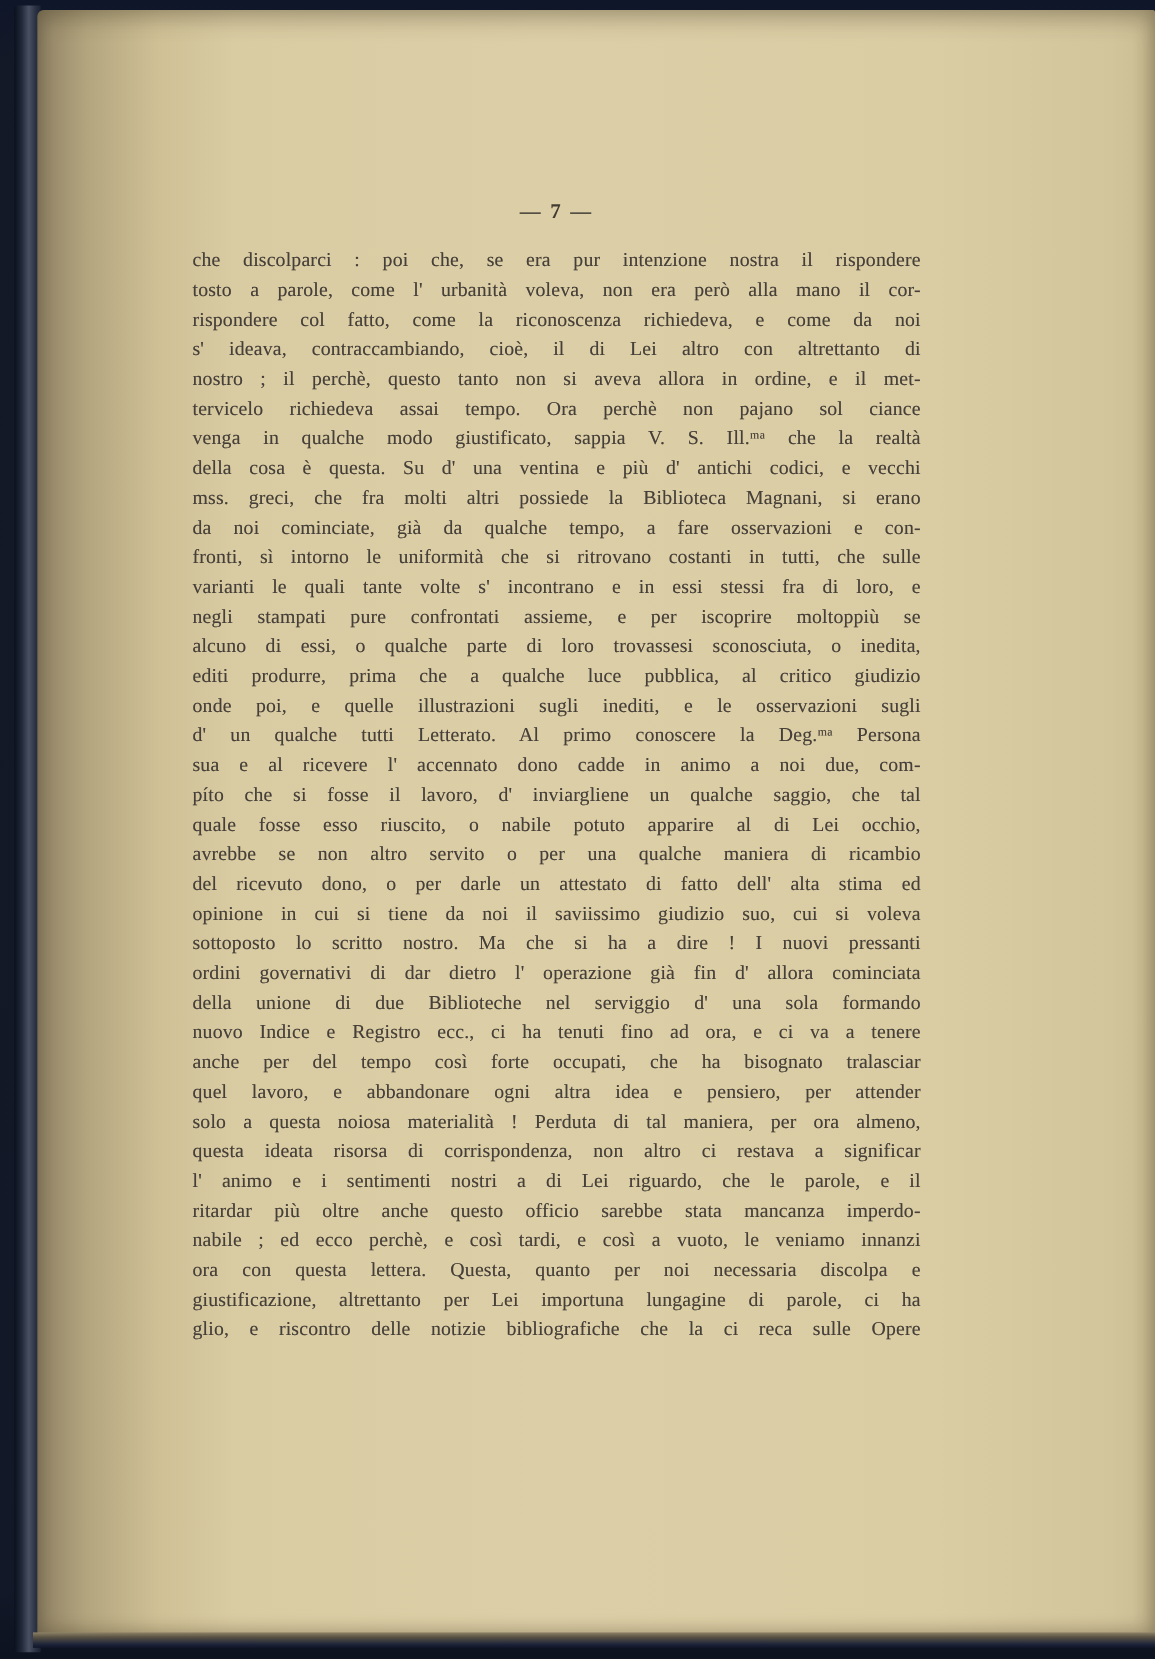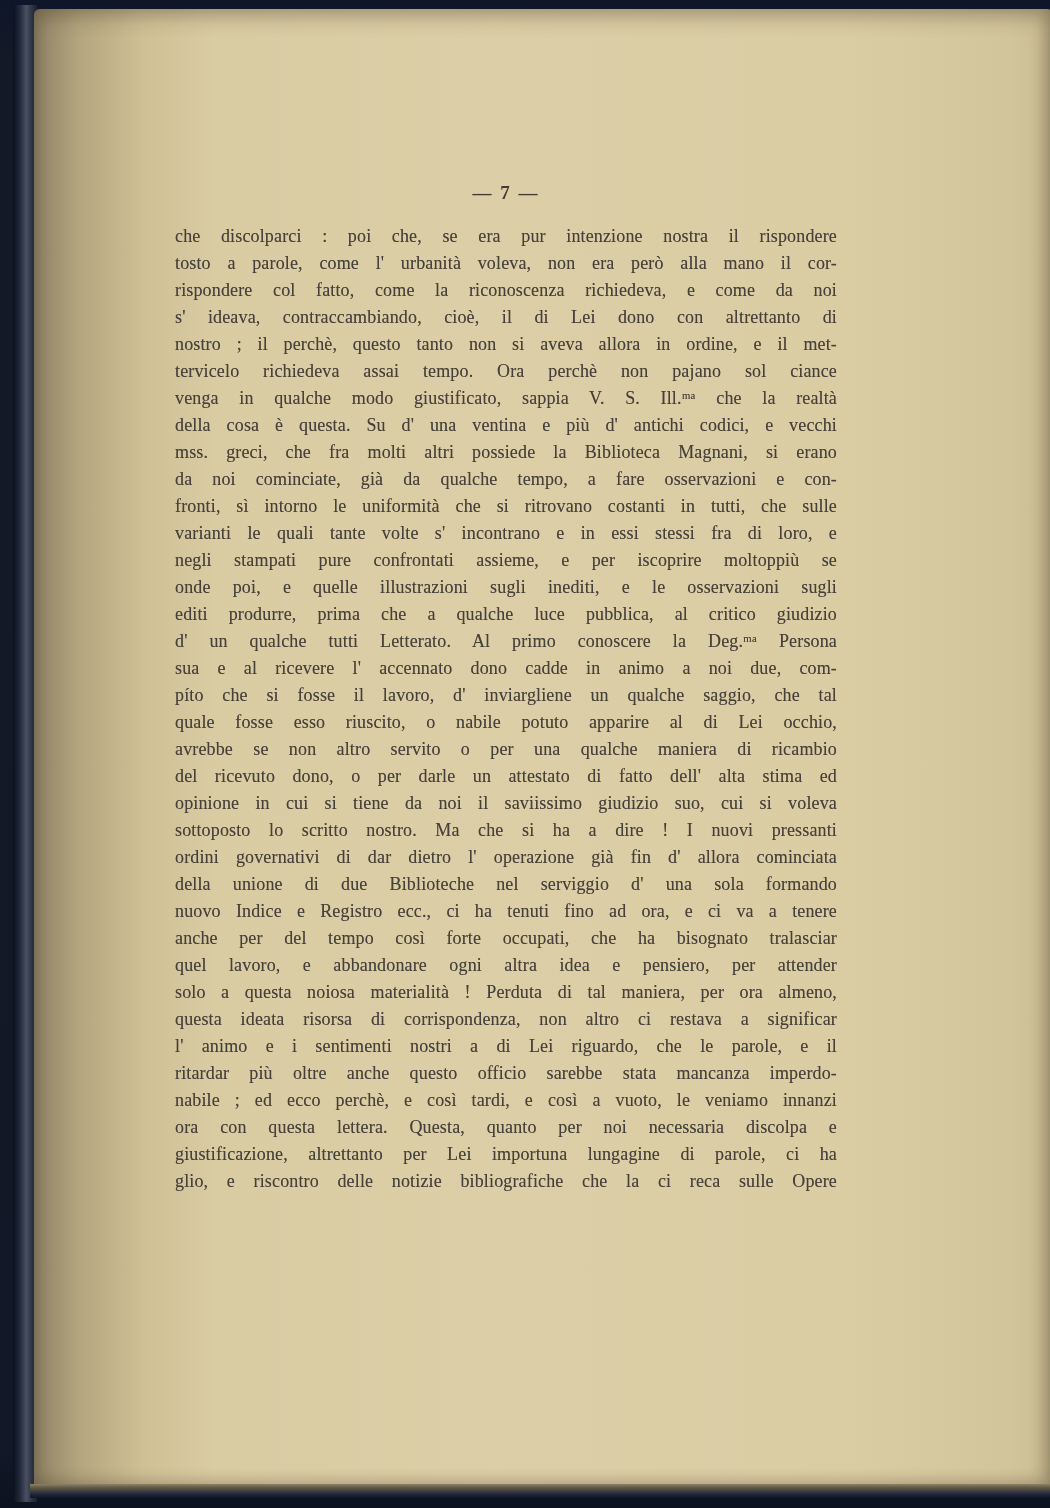--- a/index.html
+++ b/index.html
@@ -93,32 +93,33 @@
 
 <div class="scan">
   <div class="edge-strip"></div>
   <div class="paper">
     <div class="content">
       <div class="page-number">— 7 —</div>
       <div class="text-block" id="text-block">
           <div class="line">che discolparci : poi che, se era pur intenzione nostra il rispondere</div>
           <div class="line">tosto a parole, come l' urbanità voleva, non era però alla mano il cor-</div>
           <div class="line">rispondere col fatto, come la riconoscenza richiedeva, e come da noi</div>
-          <div class="line">s' ideava, contraccambiando, cioè, il di Lei dono con altrettanto di</div>
+          <div class="line">s' ideava, contraccambiando, cioè, il di Lei altro con altrettanto di</div>
           <div class="line">nostro ; il perchè, questo tanto non si aveva allora in ordine, e il met-</div>
           <div class="line">tervicelo richiedeva assai tempo. Ora perchè non pajano sol ciance</div>
           <div class="line">venga in qualche modo giustificato, sappia V. S. Ill.ᵐᵃ che la realtà</div>
           <div class="line">della cosa è questa. Su d' una ventina e più d' antichi codici, e vecchi</div>
           <div class="line">mss. greci, che fra molti altri possiede la Biblioteca Magnani, si erano</div>
           <div class="line">da noi cominciate, già da qualche tempo, a fare osservazioni e con-</div>
           <div class="line">fronti, sì intorno le uniformità che si ritrovano costanti in tutti, che sulle</div>
           <div class="line">varianti le quali tante volte s' incontrano e in essi stessi fra di loro, e</div>
           <div class="line">negli stampati pure confrontati assieme, e per iscoprire moltoppiù se</div>
+          <div class="line">alcuno di essi, o qualche parte di loro trovassesi sconosciuta, o inedita,</div>
+          <div class="line">editi produrre, prima che a qualche luce pubblica, al critico giudizio</div>
           <div class="line">onde poi, e quelle illustrazioni sugli inediti, e le osservazioni sugli</div>
-          <div class="line">editi produrre, prima che a qualche luce pubblica, al critico giudizio</div>
           <div class="line">d' un qualche tutti Letterato. Al primo conoscere la Deg.ᵐᵃ Persona</div>
           <div class="line">sua e al ricevere l' accennato dono cadde in animo a noi due, com-</div>
           <div class="line">píto che si fosse il lavoro, d' inviargliene un qualche saggio, che tal</div>
           <div class="line">quale fosse esso riuscito, o nabile potuto apparire al di Lei occhio,</div>
           <div class="line">avrebbe se non altro servito o per una qualche maniera di ricambio</div>
           <div class="line">del ricevuto dono, o per darle un attestato di fatto dell' alta stima ed</div>
           <div class="line">opinione in cui si tiene da noi il saviissimo giudizio suo, cui si voleva</div>
           <div class="line">sottoposto lo scritto nostro. Ma che si ha a dire ! I nuovi pressanti</div>
           <div class="line">ordini governativi di dar dietro l' operazione già fin d' allora cominciata</div>
           <div class="line">della unione di due Biblioteche nel serviggio d' una sola formando</div>

